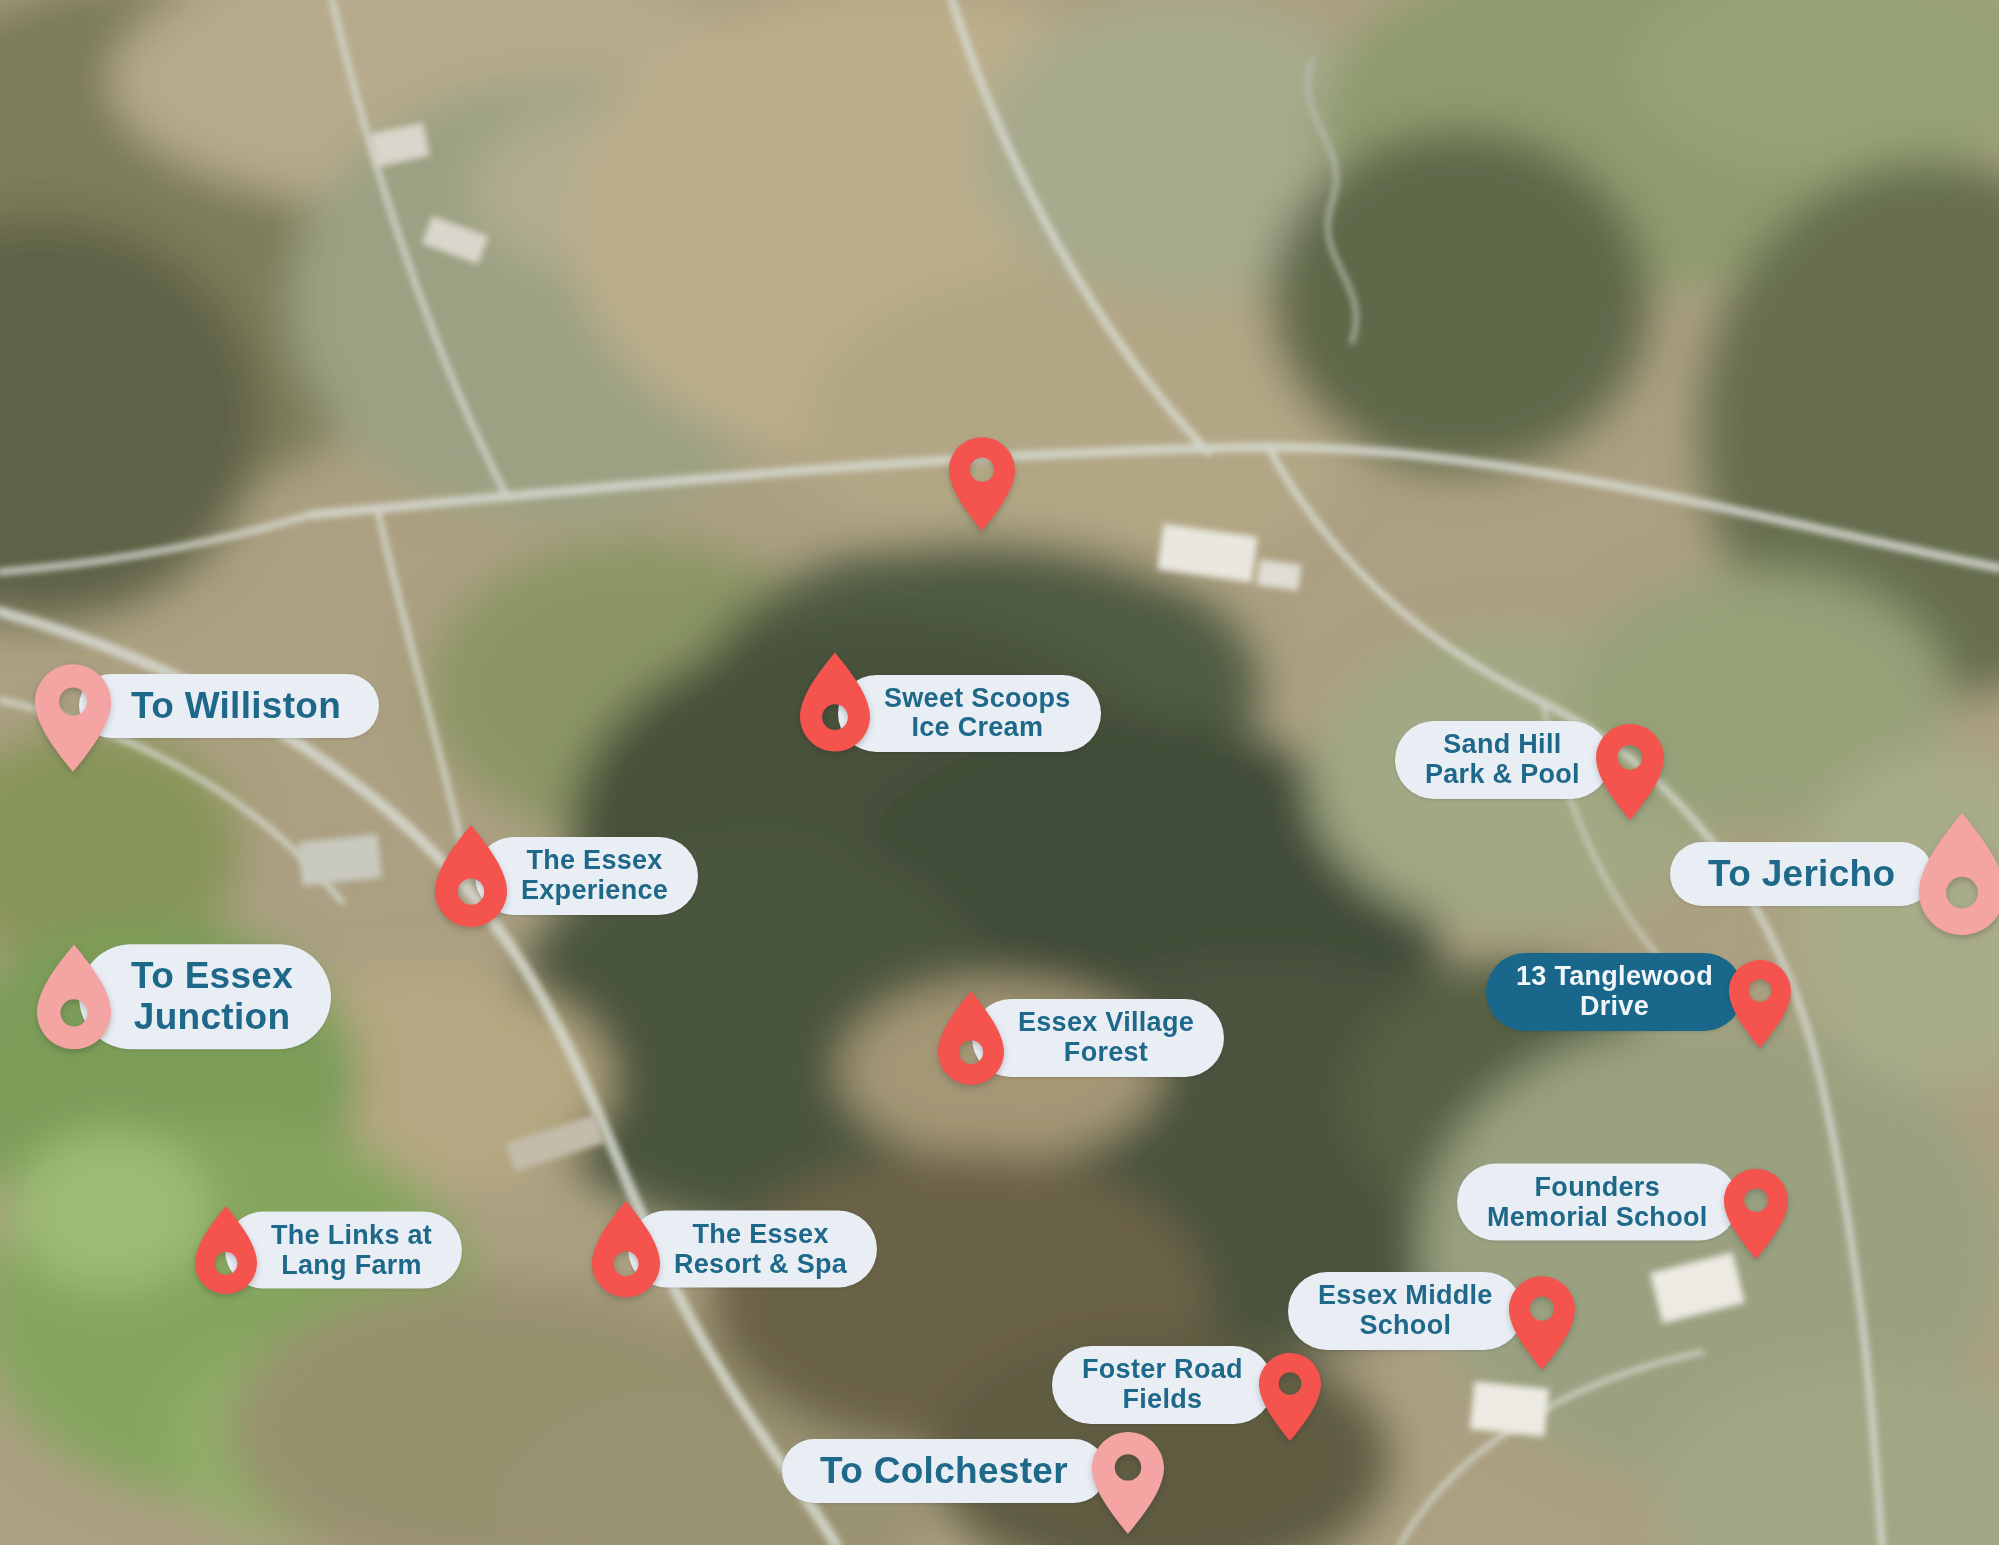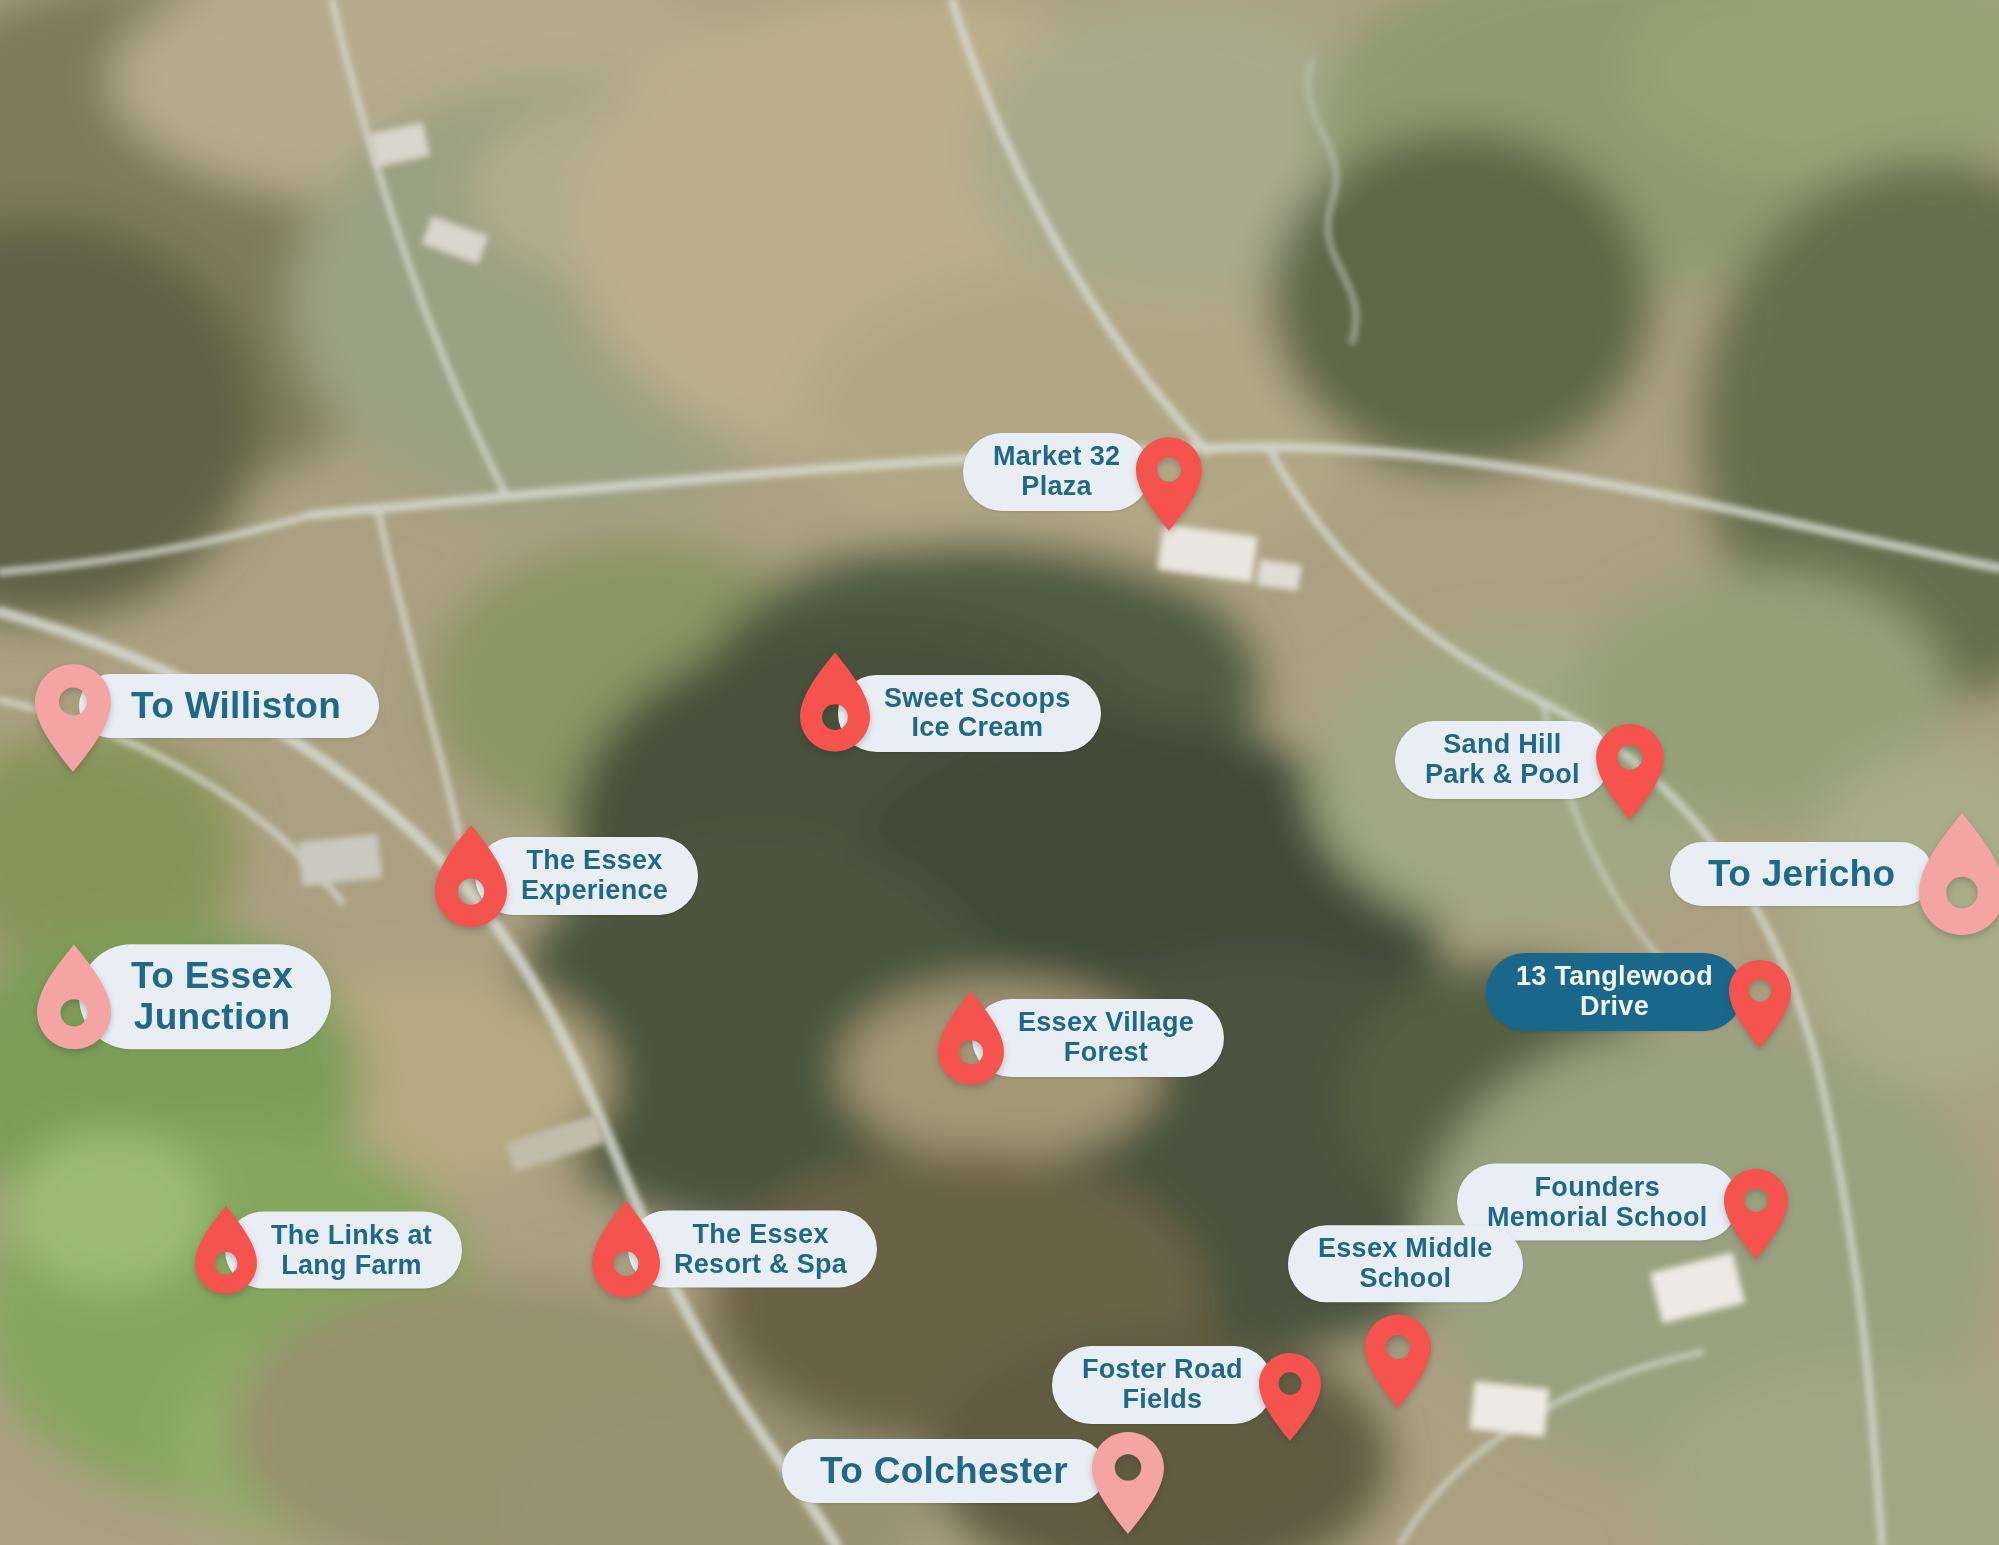--- a/index.html
+++ b/index.html
@@ -107,21 +107,20 @@
   </svg>
 
   <div class="markers-layer">
       <div class="marker v-gateway side-left" style="left: 35px; top: 706px;">
         <svg class="pin pin-classic" width="76" height="108" viewBox="0 0 24 34">
           <path fill="#f4a4a3" fill-rule="evenodd" d="M12 0C5.4 0 0 5.4 0 12c0 3.1 1.4 6.7 3.4 10.2C6.4 27.4 12 34 12 34s5.6-6.6 8.6-11.8C22.6 18.7 24 15.1 24 12 24 5.4 18.6 0 12 0zM12 16.2a4.4 4.4 0 1 1 0-8.8 4.4 4.4 0 0 1 0 8.8z"></path>
         </svg>
         <div class="pill">To Williston</div>
       </div>
       <div class="marker v-light side-right" style="left: 963px; top: 472px;">
-        <div class="pill">Market 32<br>Plaza</div>
         <svg class="pin pin-classic" width="66" height="94" viewBox="0 0 24 34">
           <path fill="#f4534e" fill-rule="evenodd" d="M12 0C5.4 0 0 5.4 0 12c0 3.1 1.4 6.7 3.4 10.2C6.4 27.4 12 34 12 34s5.6-6.6 8.6-11.8C22.6 18.7 24 15.1 24 12 24 5.4 18.6 0 12 0zM12 16.2a4.4 4.4 0 1 1 0-8.8 4.4 4.4 0 0 1 0 8.8z"></path>
         </svg>
       </div>
       <div class="marker v-light side-left" style="left: 800px; top: 702px; align-items: flex-end;">
         <svg class="pin pin-drop" width="70" height="100" viewBox="0 0 24 34">
           <path transform="matrix(1 0 0 -1 0 34)" fill="#f4534e" fill-rule="evenodd" d="M12 0C5.4 0 0 5.4 0 12c0 3.1 1.4 6.7 3.4 10.2C6.4 27.4 12 34 12 34s5.6-6.6 8.6-11.8C22.6 18.7 24 15.1 24 12 24 5.4 18.6 0 12 0zM12 16.2a4.4 4.4 0 1 1 0-8.8 4.4 4.4 0 0 1 0 8.8z"></path>
         </svg>
         <div class="pill">Sweet Scoops<br>Ice Cream</div>
       </div>
@@ -172,21 +171,21 @@
           <path transform="matrix(1 0 0 -1 0 34)" fill="#f4534e" fill-rule="evenodd" d="M12 0C5.4 0 0 5.4 0 12c0 3.1 1.4 6.7 3.4 10.2C6.4 27.4 12 34 12 34s5.6-6.6 8.6-11.8C22.6 18.7 24 15.1 24 12 24 5.4 18.6 0 12 0zM12 16.2a4.4 4.4 0 1 1 0-8.8 4.4 4.4 0 0 1 0 8.8z"></path>
         </svg>
         <div class="pill">The Links at<br>Lang Farm</div>
       </div>
       <div class="marker v-light side-left" style="left: 592px; top: 1249px;">
         <svg class="pin pin-drop" width="68" height="97" viewBox="0 0 24 34">
           <path transform="matrix(1 0 0 -1 0 34)" fill="#f4534e" fill-rule="evenodd" d="M12 0C5.4 0 0 5.4 0 12c0 3.1 1.4 6.7 3.4 10.2C6.4 27.4 12 34 12 34s5.6-6.6 8.6-11.8C22.6 18.7 24 15.1 24 12 24 5.4 18.6 0 12 0zM12 16.2a4.4 4.4 0 1 1 0-8.8 4.4 4.4 0 0 1 0 8.8z"></path>
         </svg>
         <div class="pill">The Essex<br>Resort &amp; Spa</div>
       </div>
-      <div class="marker v-light side-right" style="left: 1288px; top: 1311px; flex-direction: column;">
+      <div class="marker v-light side-right" style="left: 1288px; top: 1311px;">
         <div class="pill">Essex Middle<br>School</div>
         <svg class="pin pin-classic" width="66" height="94" viewBox="0 0 24 34">
           <path fill="#f4534e" fill-rule="evenodd" d="M12 0C5.4 0 0 5.4 0 12c0 3.1 1.4 6.7 3.4 10.2C6.4 27.4 12 34 12 34s5.6-6.6 8.6-11.8C22.6 18.7 24 15.1 24 12 24 5.4 18.6 0 12 0zM12 16.2a4.4 4.4 0 1 1 0-8.8 4.4 4.4 0 0 1 0 8.8z"></path>
         </svg>
       </div>
       <div class="marker v-light side-right" style="left: 1052px; top: 1385px;">
         <div class="pill">Foster Road<br>Fields</div>
         <svg class="pin pin-classic" width="62" height="88" viewBox="0 0 24 34">
           <path fill="#f4534e" fill-rule="evenodd" d="M12 0C5.4 0 0 5.4 0 12c0 3.1 1.4 6.7 3.4 10.2C6.4 27.4 12 34 12 34s5.6-6.6 8.6-11.8C22.6 18.7 24 15.1 24 12 24 5.4 18.6 0 12 0zM12 16.2a4.4 4.4 0 1 1 0-8.8 4.4 4.4 0 0 1 0 8.8z"></path>
         </svg>

